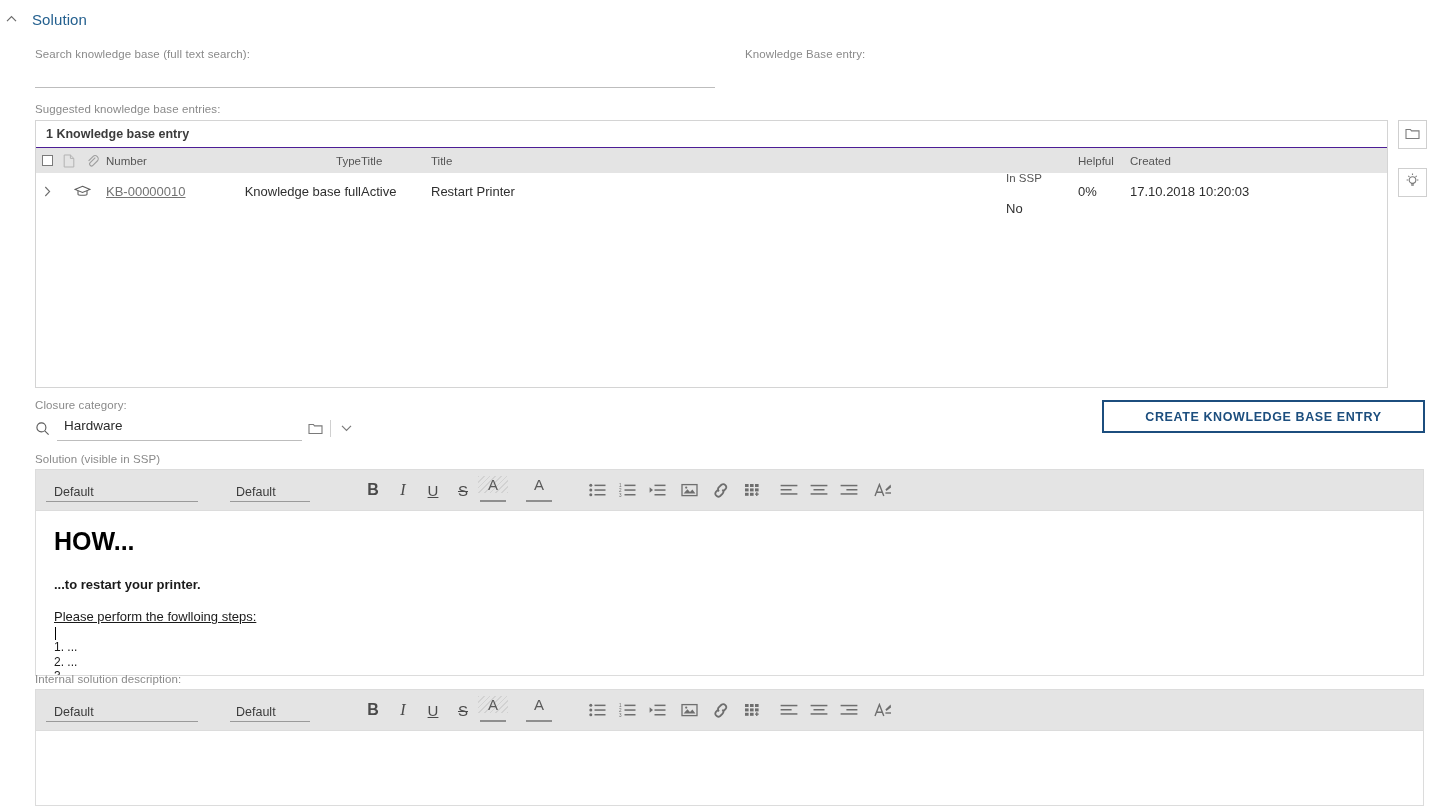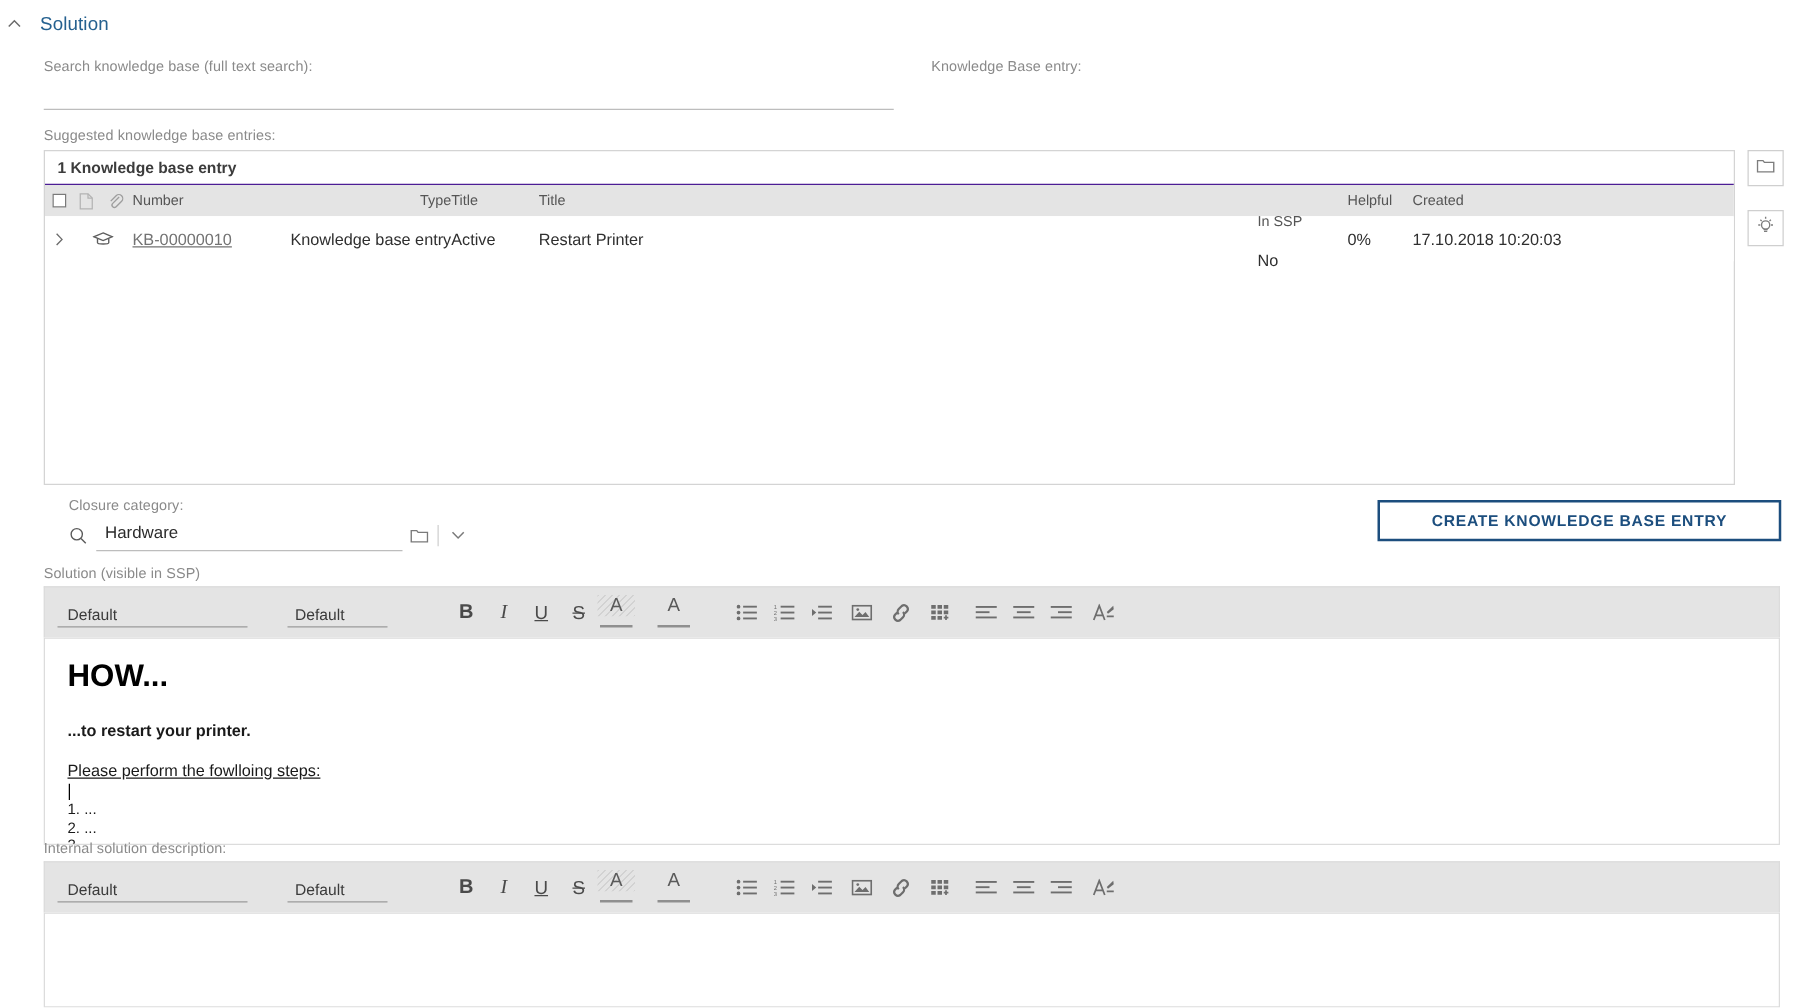--- a/index.html
+++ b/index.html
@@ -92,21 +92,21 @@
 
   
   .side-btns { position: absolute; left: 1398px; top: 120px; }
   .side-btn {
     width: 29px; height: 29px; border: 1px solid #cfcfcf; background: #fff;
     display: flex; align-items: center; justify-content: center;
     color: #7d7d7d; margin-bottom: 19px;
   }
 
   
-  .closure { position: absolute; left: 35px; top: 399px; width: 350px; margin-left: 20px; }
+  .closure { position: absolute; left: 35px; top: 399px; width: 350px; }
   .closure-row { display: flex; align-items: flex-end; margin-top: 2px; }
   .closure-row .underline-input { width: 245px; padding-left: 7px; }
   .magnifier { width: 22px; height: 26px; display:flex; align-items:center; color: #5a5a5a; }
 
   
   .create-btn {
     position: absolute; left: 1102px; top: 400px;
     width: 323px; height: 33px; border: 2px solid #1c4e7e; background: #fff;
     color: #1c4e7e; font-size: 12.5px; font-weight: bold; letter-spacing: .6px;
     display: flex; align-items: center; justify-content: center;
@@ -222,21 +222,21 @@
             <path d="M1.3 1 L5.6 5.5 L1.3 10" fill="none" stroke="#6e6e6e" stroke-width="1.1"></path>
           </svg>
       </div>
       <div class="c-doc" style="width:47px">
         <svg width="17" height="13" viewBox="0 0 17 13">
           <path d="M8.5 1.3 L16 4.4 L8.5 7.5 L1 4.4 Z" fill="none" stroke="#5e5e5e" stroke-width="1.1"></path>
           <path d="M4 5.8 V9.2 c0 1.3 9 1.3 9 0 V5.8" fill="none" stroke="#5e5e5e" stroke-width="1.1"></path>
         </svg>
       </div>
       <div class="c-num"><span class="link-num">KB-00000010</span></div>
-      <div class="c-type">Knowledge base entry</div>
+      <div class="c-type">Knowledge base full</div>
       <div class="c-state">Active</div>
       <div class="c-title">Restart Printer</div>
       <div class="c-ssp">No</div>
       <div class="c-help">0%</div>
       <div class="c-crea">17.10.2018 10:20:03</div>
     </div>
   </div>
 
   <div class="side-btns">
     <div class="side-btn">

